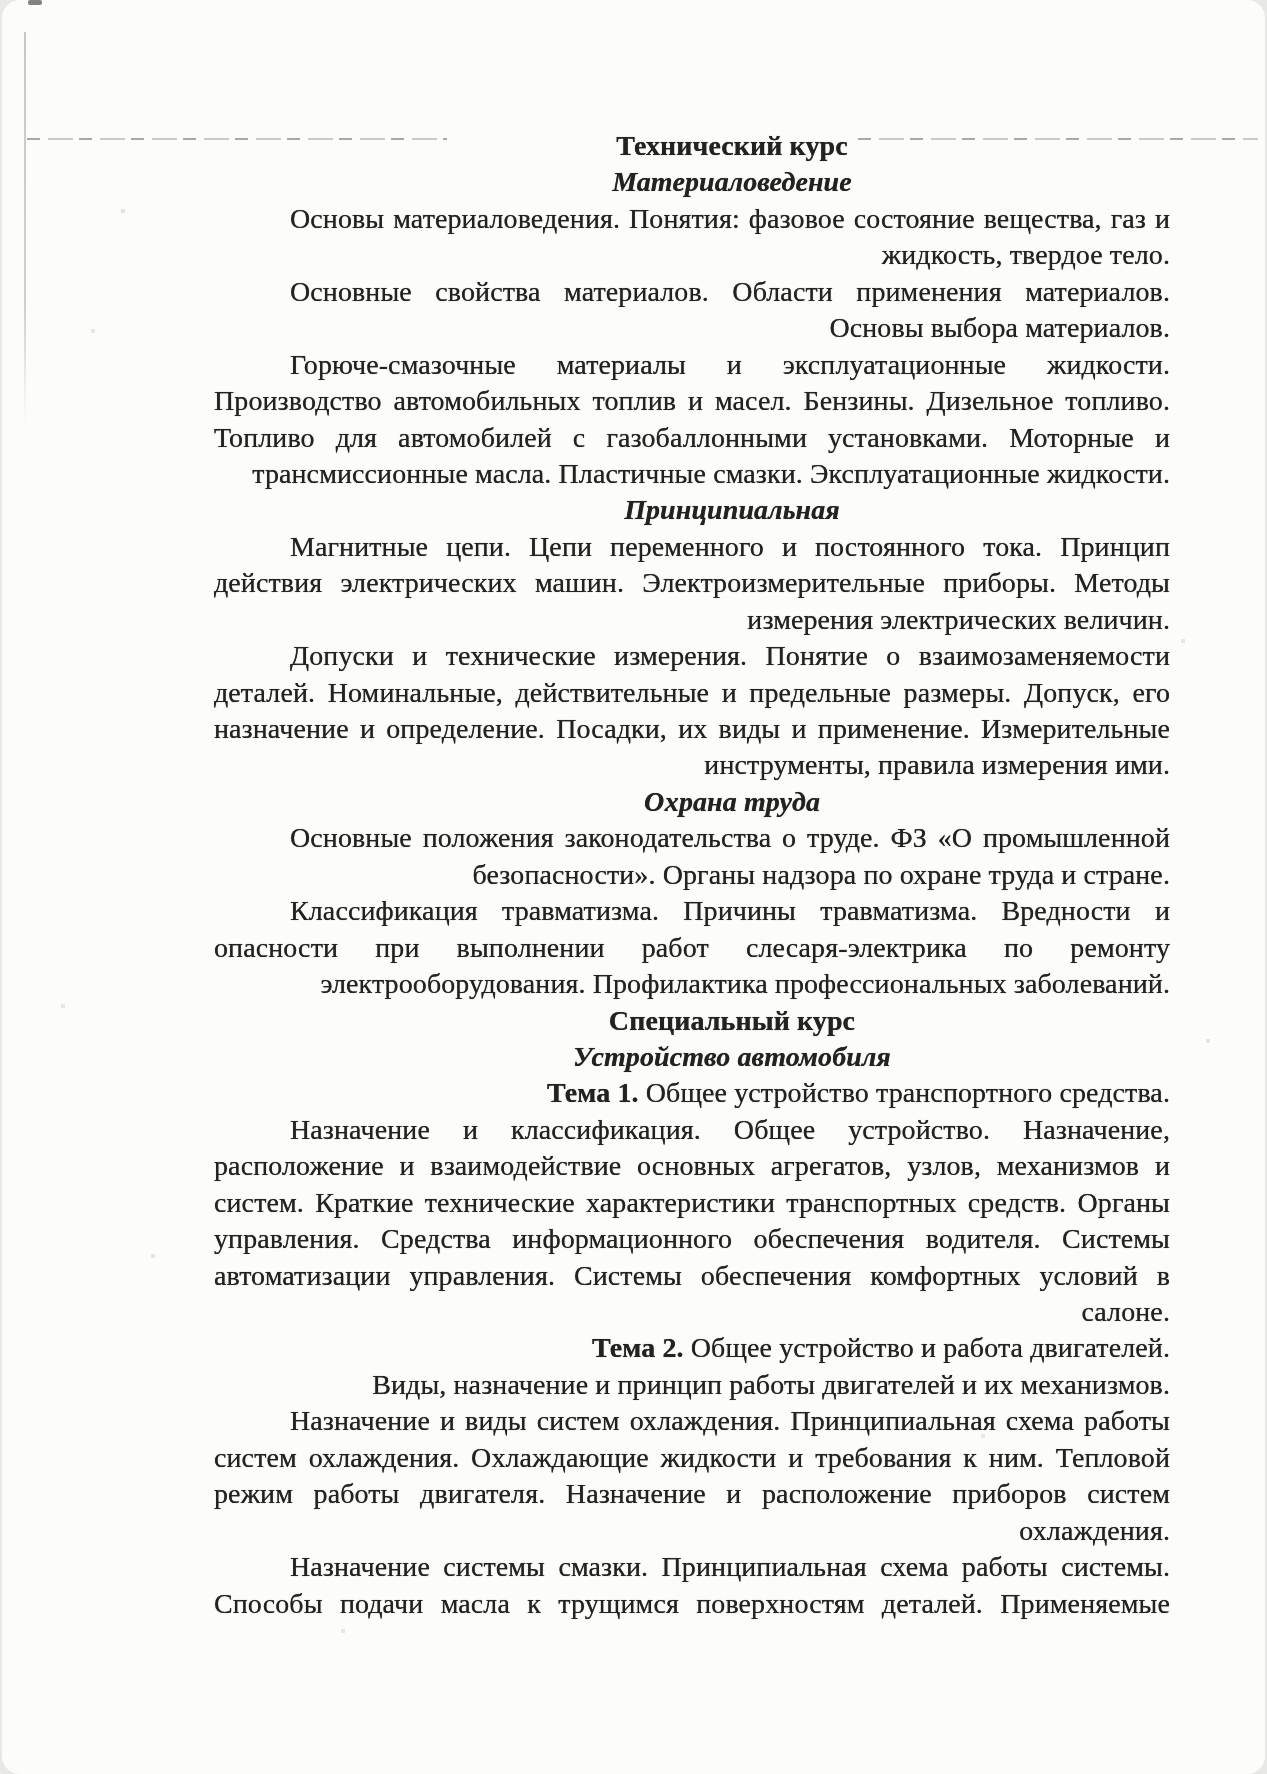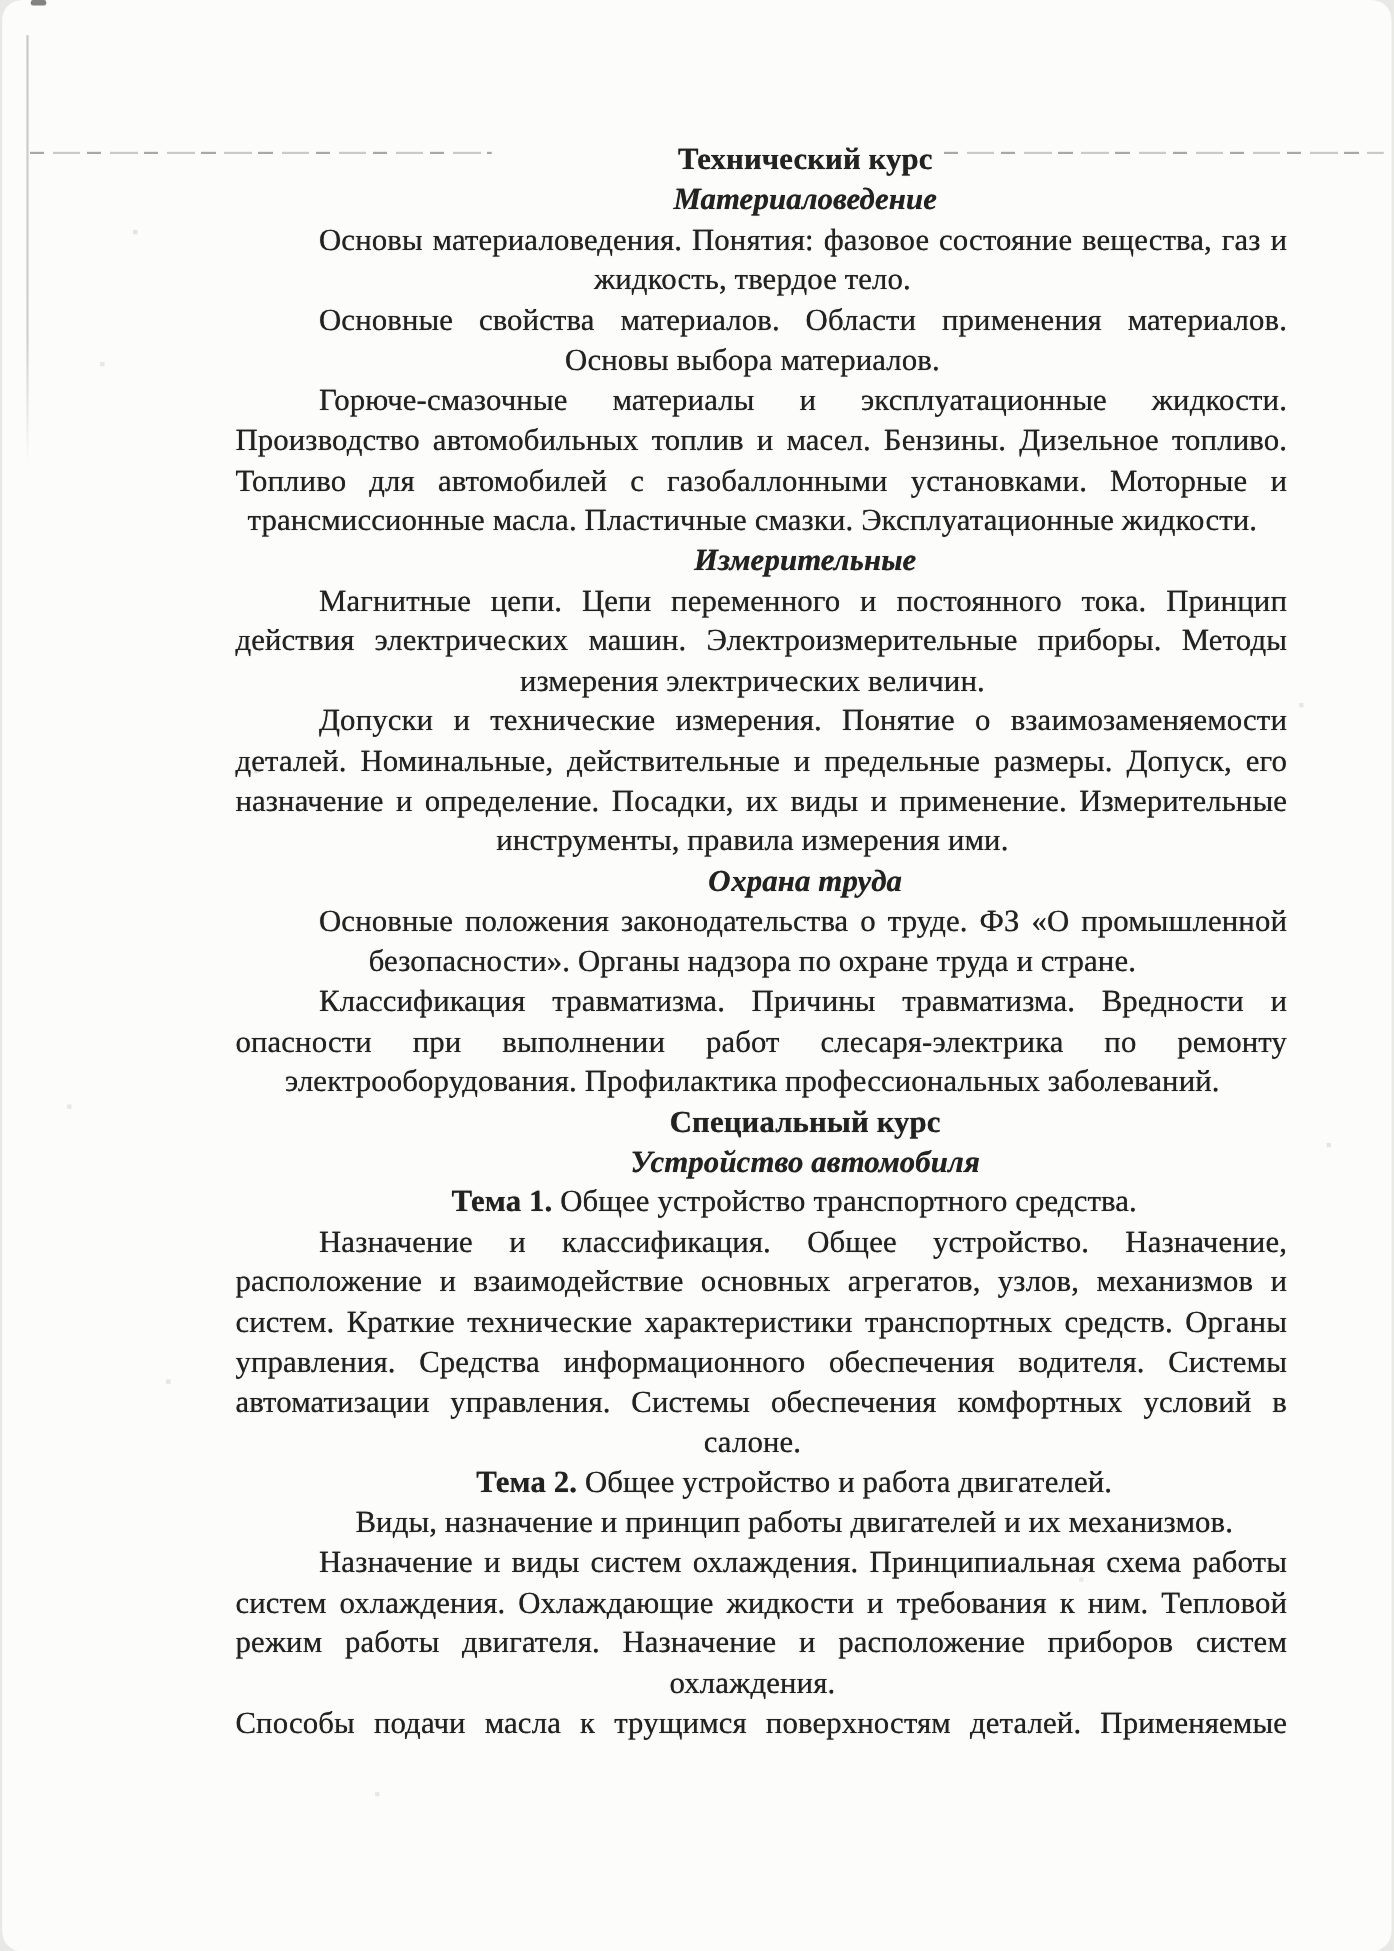--- a/index.html
+++ b/index.html
@@ -69,21 +69,21 @@
     width: 972px;
     font-size: 28px;
     line-height: 36.45px;
     color: #222220;
     text-shadow: 0 0 0.7px rgba(34,34,32,.85);
     letter-spacing: 0.1px;
   }
   .line {
     height: 36.45px;
     white-space: nowrap;
-    text-align: center;
+    text-align: right;
   }
   .line.justify {
     white-space: normal;
     text-align: justify;
     text-align-last: justify;
     margin-left: 16px;
   }
   .line.indent { padding-left: 76px; }
   .heading {
     height: 36.45px;
@@ -113,21 +113,21 @@
       <div>
         <div class="line indent justify">Основные свойства материалов. Области применения материалов.</div>
         <div class="line">Основы выбора материалов.</div>
       </div>
       <div>
         <div class="line indent justify">Горюче-смазочные материалы и эксплуатационные жидкости.</div>
         <div class="line justify">Производство автомобильных топлив и масел. Бензины. Дизельное топливо.</div>
         <div class="line justify">Топливо для автомобилей с газобаллонными установками. Моторные и</div>
         <div class="line">трансмиссионные масла. Пластичные смазки. Эксплуатационные жидкости.</div>
       </div>
-      <div class="heading bold-italic">Измерительные</div>
+      <div class="heading bold-italic">Принципиальная</div>
       <div>
         <div class="line indent justify">Магнитные цепи. Цепи переменного и постоянного тока. Принцип</div>
         <div class="line justify">действия электрических машин. Электроизмерительные приборы. Методы</div>
         <div class="line">измерения электрических величин.</div>
       </div>
       <div>
         <div class="line indent justify">Допуски и технические измерения. Понятие о взаимозаменяемости</div>
         <div class="line justify">деталей. Номинальные, действительные и предельные размеры. Допуск, его</div>
         <div class="line justify">назначение и определение. Посадки, их виды и применение. Измерительные</div>
         <div class="line">инструменты, правила измерения ими.</div>
@@ -161,16 +161,17 @@
       <div>
         <div class="line indent">Виды, назначение и принцип работы двигателей и их механизмов.</div>
       </div>
       <div>
         <div class="line indent justify">Назначение и виды систем охлаждения. Принципиальная схема работы</div>
         <div class="line justify">систем охлаждения. Охлаждающие жидкости и требования к ним. Тепловой</div>
         <div class="line justify">режим работы двигателя. Назначение и расположение приборов систем</div>
         <div class="line">охлаждения.</div>
       </div>
       <div>
+        <div class="line indent justify">Назначение системы смазки. Принципиальная схема работы системы.</div>
         <div class="line justify">Способы подачи масла к трущимся поверхностям деталей. Применяемые</div>
       </div>
     </div>
 </div>
 
 </body></html>

